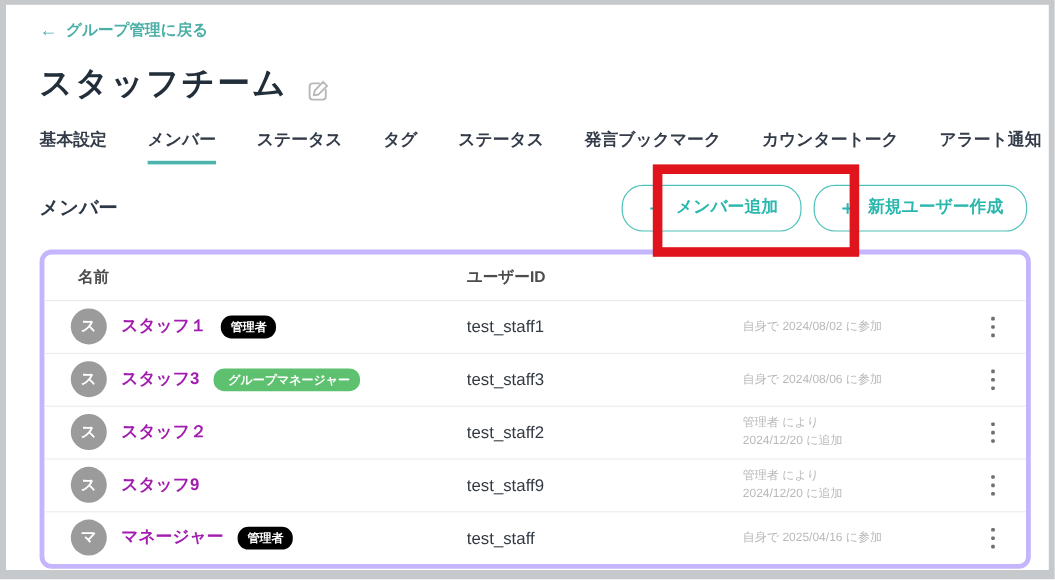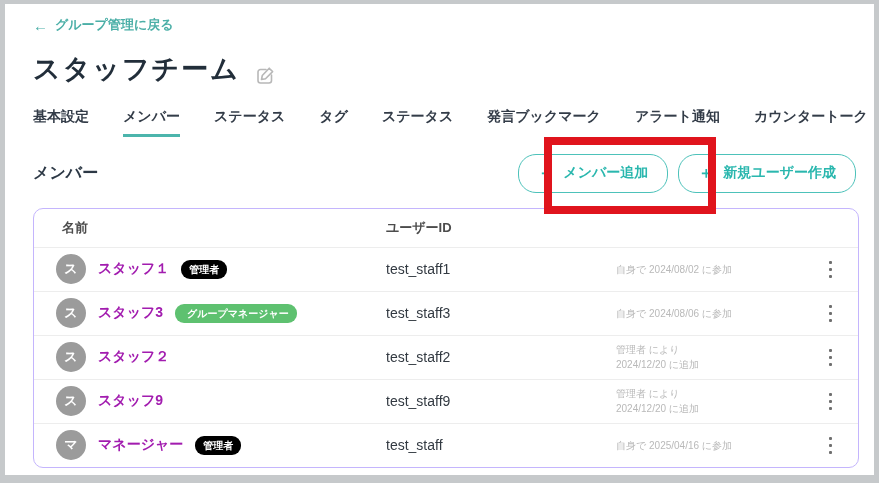--- a/index.html
+++ b/index.html
@@ -47,21 +47,21 @@
     background:#ffffff; border:1px solid #4dc2ba; color:#2ab7ae;
     font-size:14px; font-weight:bold; border-radius:18px;
     padding:8px 19px; cursor:pointer; white-space:nowrap;
     font-family:inherit;
   }
   .pill-btn .plus { font-size:16px; font-weight:bold; }
 
   
   .member-table {
     margin-top:15px; margin-right:-13px;
-    border:1px solid #c4b5fd; border-radius:10px;
+    border:4px solid #c4b5fd; border-radius:10px;
     background:#fff; overflow:hidden;
   }
   .t-row {
     display:grid; grid-template-columns:330px 230px 1fr 48px;
     align-items:center;
   }
   .t-head { height:38px; }
   .t-head .cell { font-size:13px; font-weight:bold; color:#4c4c4c; }
   .t-body .t-row { height:44px; border-top:1px solid #ededed; }
   .cell { padding-left:22px; }
@@ -114,22 +114,22 @@
       </span>
     </div>
 
     <nav class="tabs">
         <div class="tab"><span>基本設定</span></div>
         <div class="tab active"><span>メンバー</span></div>
         <div class="tab"><span>ステータス</span></div>
         <div class="tab"><span>タグ</span></div>
         <div class="tab"><span>ステータス</span></div>
         <div class="tab"><span>発言ブックマーク</span></div>
+        <div class="tab"><span>カウンタートーク</span></div>
         <div class="tab"><span>アラート通知</span></div>
-        <div class="tab"><span>カウンタートーク</span></div>
       </nav>
 
     <div class="section-row">
       <h2 class="section-title">メンバー</h2>
       <div class="button-group">
         <button class="pill-btn">
           <span class="plus">＋</span>
           <span>メンバー追加</span>
         </button>
         <button class="pill-btn">

